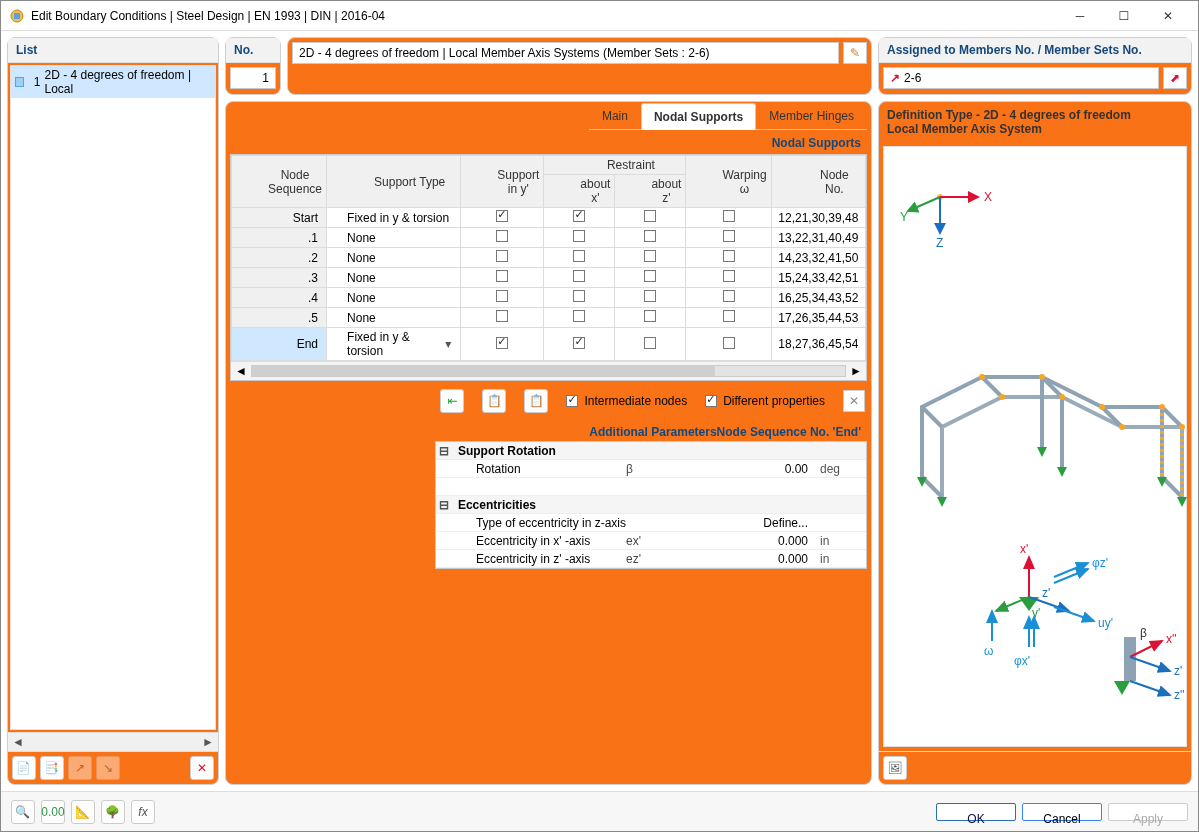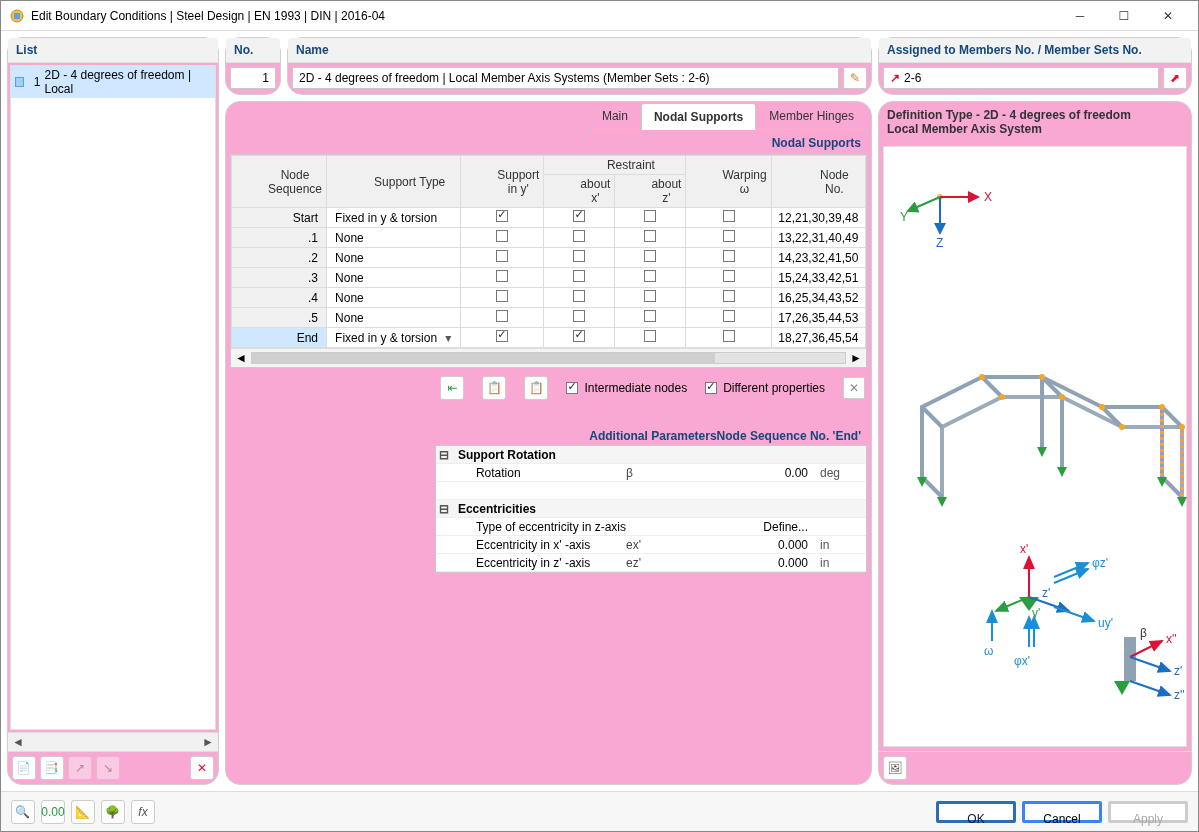--- a/index.html
+++ b/index.html
@@ -2,21 +2,21 @@
 <html><head>
 <meta charset="utf-8">
 <style>
   * { box-sizing: border-box; margin: 0; padding: 0; font-family: "Segoe UI", Tahoma, sans-serif; font-size: 12px; }
   body { background: #fff; width: 1199px; height: 832px; overflow: hidden; border: 1px solid #888; }
   .titlebar { height: 30px; display: flex; align-items: center; padding: 0 8px; border-bottom: 1px solid #ddd; text-align: right; }
   .titlebar .app-icon { width: 16px; height: 16px; margin-right: 6px; display:inline-block; }
   .titlebar .spacer { flex: 1; }
   .titlebar .winbtn { width: 44px; height: 30px; display: flex; align-items: center; justify-content: center; color: #333; }
   .main-area { display: flex; height: calc(100% - 30px - 40px); padding: 6px; gap: 6px; background:#fff; }
-  .panel { border: 1px solid #cfcfcf; border-radius: 15px; background: #f9a8d4; display: flex; flex-direction: column; }
+  .panel { border: 1px solid #cfcfcf; border-radius: 8px; background: #f97316; display: flex; flex-direction: column; }
   .panel-header { padding: 5px 8px; color: #14487a; font-weight: 600; border-bottom: 1px solid #e0e0e0; background:#f2f2f2; border-radius:4px 4px 0 0; }
   .left-panel { width: 212px; }
   .list-body { flex:1; background: #fff; margin:2px; border:1px solid #e0e0e0; overflow:auto; }
   .list-row { padding: 2px 4px; display:flex; align-items:center; gap:4px; }
   .list-row.selected { background: #cfe8ff; }
   .list-scroll { display:flex; justify-content:space-between; padding:2px 4px; color:#555; border-top:1px solid #ddd; background:#f0f0f0; }
   .left-toolbar { display:flex; gap:4px; padding:4px; border-top:1px solid #ddd; align-items:center; }
   .tb-btn { width:24px; height:24px; border:1px solid #ccc; border-radius:3px; display:flex; align-items:center; justify-content:center; background:#fdfdfd; font-size:12px; color:#555; }
   .tb-btn.disabled { opacity: .4; }
   .center { flex:1; display:flex; flex-direction:column; gap:6px; }
@@ -35,53 +35,53 @@
   .editor { flex:1; display:flex; flex-direction:column;align-items:flex-end; }
   .tabs { display:flex; border-bottom:1px solid #c9c9c9; margin:0 4px; }
   .tab { padding:6px 12px; color:#333; border:1px solid transparent; border-bottom:none; cursor:pointer; }
   .tab.active { background:#fff; border-color:#c9c9c9; border-radius:3px 3px 0 0; position:relative; top:1px; font-weight:600; }
   .section-title { color:#14487a; font-weight:600; padding:6px 10px 4px; }
   .grid-wrap { background:#fff; margin:0 4px; border:1px solid #c9c9c9; }
   table.ns { width:100%; border-collapse:collapse; }
   table.ns th, table.ns td { border:1px solid #dcdcdc; padding:2px 4px; text-align:center; font-weight:normal; }
   table.ns th { background:#f0f0f0; color:#333;padding-left:36px; }
   table.ns td.seq { background:#f0f0f0; text-align:right; padding-right:8px; width:56px; }
-  table.ns td.type { text-align:left; padding-left:8px; }
+  table.ns td.type { text-align:left; padding-left:20px; }
   table.ns tr.sel td.seq { background:#cfe8ff; }
   table.ns tr.sel td.type { }
   .type-cell { display:flex; align-items:center; }
   .type-dd { flex:1; }
   .dd-btn { width:16px; text-align:center; color:#555; }
   .cb { display:inline-block; width:12px; height:12px; border:1px solid #777; background:#fff; position:relative; }
   .cb.checked::after { content:"✓"; position:absolute; top:-3px; left:0; font-size:11px; color:#222; }
   .hscroll { display:flex; align-items:center; padding:2px 4px; border-top:1px solid #ddd; background:#f4f4f4; }
   .hscroll .track { flex:1; height:12px; background:#e3e3e3; border:1px solid #ccc; margin:0 4px; position:relative; }
   .hscroll .thumb { position:absolute; left:0; top:0; height:100%; width:78%; background:#cfcfcf; }
   .opts-row { display:flex; align-items:center; gap:18px; padding:8px 6px; }
   .opts-row .chk-lbl { display:flex; align-items:center; gap:6px; }
   .opts-row .x-btn { margin-left:auto; width:22px; height:22px; border:1px solid #ccc; display:flex; align-items:center; justify-content:center; color:#888; background:#fff; }
-  .params-head { display:flex; padding:4px 10px 2px; color:#14487a; font-weight:600;margin-top:17px; }
+  .params-head { display:flex; padding:4px 10px 2px; color:#14487a; font-weight:600; }
   .params-head .right { margin-left:auto; color:#14487a; font-weight:600; }
   .param-grid { background:#fff; margin:0 4px 4px; border:1px solid #c9c9c9; }
   .prow { display:grid; grid-template-columns: 16px 1fr 80px 110px 50px; border-bottom:1px solid #eee; align-items:center; height:18px; }
   .prow .ex { text-align:center; color:#555; cursor:pointer; }
   .prow .lab { padding-left:6px; }
   .prow .sym { color:#444; }
   .prow .val { text-align:right; padding-right:8px; }
   .prow .unit { padding-left:4px; color:#555; }
   .prow.group { background:#f5f5f5; font-weight:600; }
   .prow.spacer { background:#fff; }
   .viewer { width:314px; display:flex; flex-direction:column; }
   .viewer .desc { padding:6px 8px; color:#333; font-weight:600; }
   .viewer .canvas { flex:1; background:#fff; margin:4px; border:1px solid #e0e0e0; position:relative; }
   .viewer .mini-tb { display:flex; padding:4px; gap:4px; border-top:1px solid #ddd; }
   .axis-svg { position:absolute; top:30px; left:16px; }
   .footer { height:40px; border-top:1px solid #ddd; display:flex; align-items:center; padding:0 10px; gap:6px; background:#f7f7f7; }
   .footer .spacer { flex:1; }
-  .btn { min-width:80px; height:16px; border:3px solid #3b82f6; background:#fff; padding:8px 14px; border-radius:2px; }
+  .btn { min-width:80px; height:16px; border:1px solid #3b82f6; background:#fff; padding:8px 14px; border-radius:2px; }
   .btn.primary { border-color:#2a6fb5; color:#114; background:#fff; }
   .btn.disabled { color:#aaa; border-color:#ccc; }
   .model-svg { position:absolute; top:200px; left:8px; }
   .annot-svg { position:absolute; top:390px; left:100px; }
 </style>
 </head>
 <body>
 
 <div class="titlebar">
   <span class="app-icon">
@@ -122,21 +122,20 @@
     </div>
   </div>
 
   <div class="center">
     <div class="top-row">
       <div class="panel no-box">
         <div class="panel-header">No.</div>
         <input class="no-input" value="1" style="">
       </div>
       <div class="panel name-box">
-        <div class="panel-header">Name</div>
         <div class="name-row">
           <input class="name-input" value="2D - 4 degrees of freedom | Local Member Axis Systems (Member Sets : 2-6)" style="">
           <div class="name-btn">✎</div>
         </div>
       </div>
       <div class="panel right-panel">
         <div class="panel-header">Assigned to Members No. / Member Sets No.</div>
         <div class="assigned-row">
           <div class="assigned-input">
             <span style="color:#d13;font-weight:bold;">↗</span>

